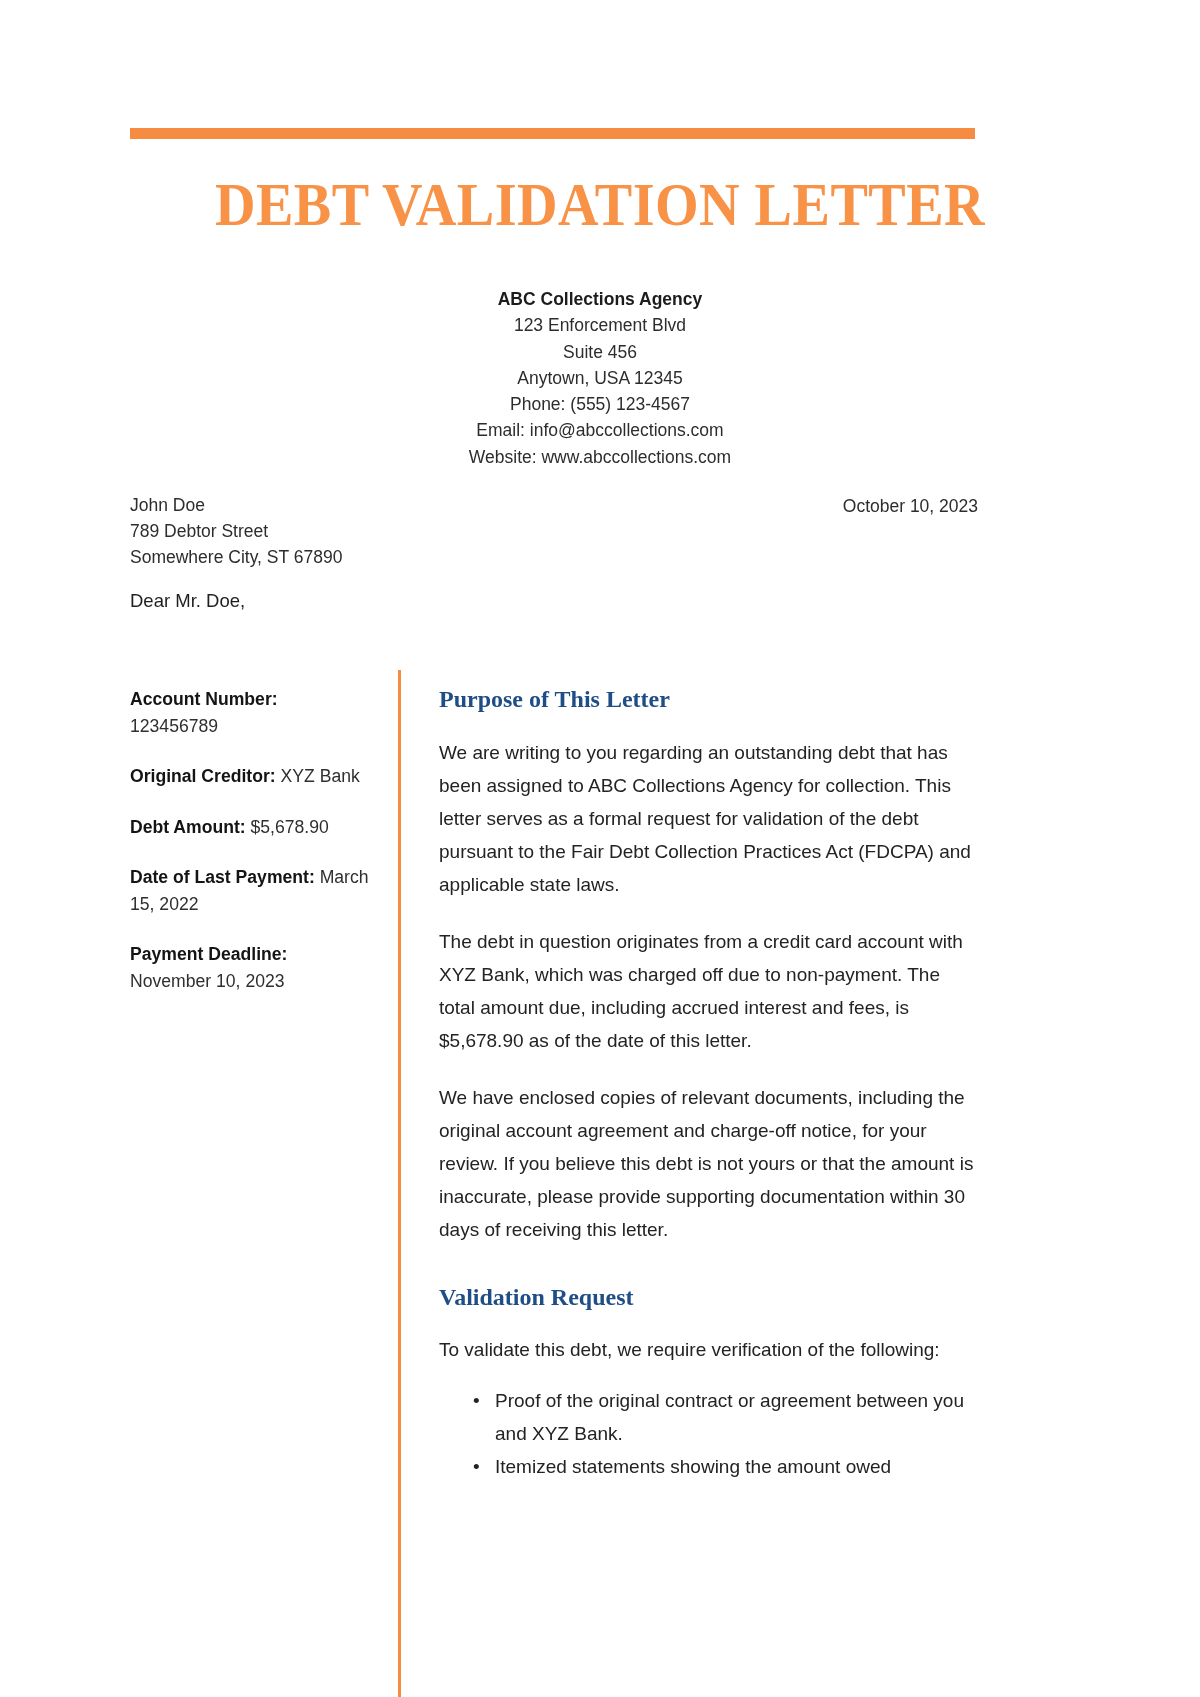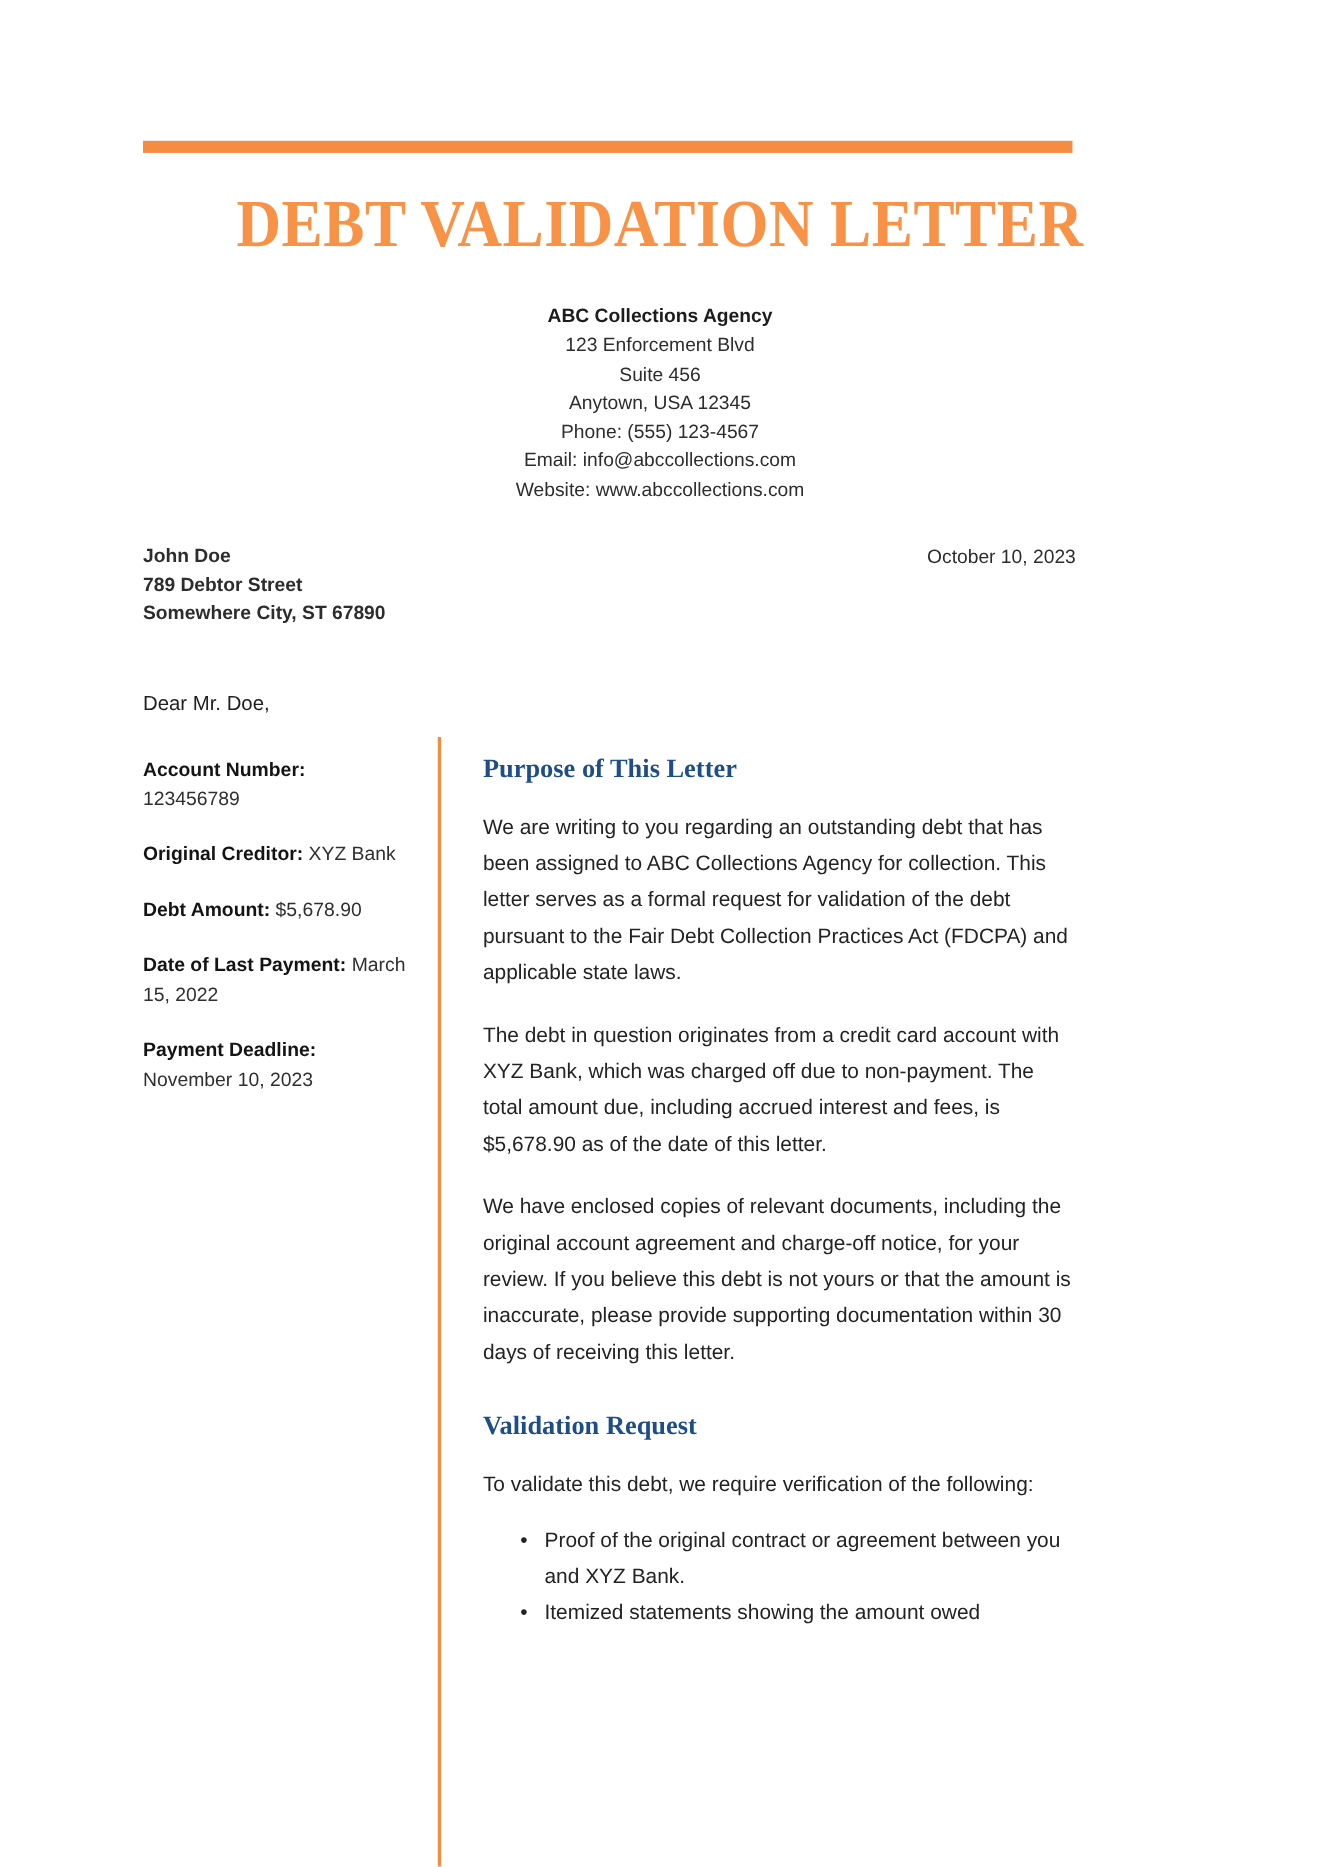--- a/index.html
+++ b/index.html
@@ -46,21 +46,21 @@
     letter-spacing: 0.5px;
     color: #f79246;
     transform: scaleX(0.92);
     transform-origin: center top;
   }
 
   
   .sender-block {
     position: absolute;
     left: 0;
-    top: 274px;
+    top: 286px;
     width: 1200px;
     text-align: center;
     font-size: 17.5px;
     line-height: 26.3px;
     color: #2d2d2d;
   }
   .sender-name {
     font-weight: bold;
     color: #1c1c1c;
   }
@@ -73,35 +73,34 @@
     width: 848px;
     display: flex;
     justify-content: space-between;
     align-items: flex-start;
   }
   .recipient-block {
     font-size: 17.5px;
     line-height: 26px;
     color: #2d2d2d;
     text-align: left;
-    font-weight: bold;
   }
   .date-block {
     font-size: 17.5px;
     line-height: 26px;
     color: #2d2d2d;
     text-align: right;
     padding-top: 1px;
   }
 
   
   .salutation {
     position: absolute;
     left: 130px;
-    top: 626px;
+    top: 588px;
     font-size: 18.5px;
     line-height: 26px;
     color: #1f1f1f;
   }
 
   
   .body-cols {
     position: absolute;
     left: 130px;
     top: 670px;

